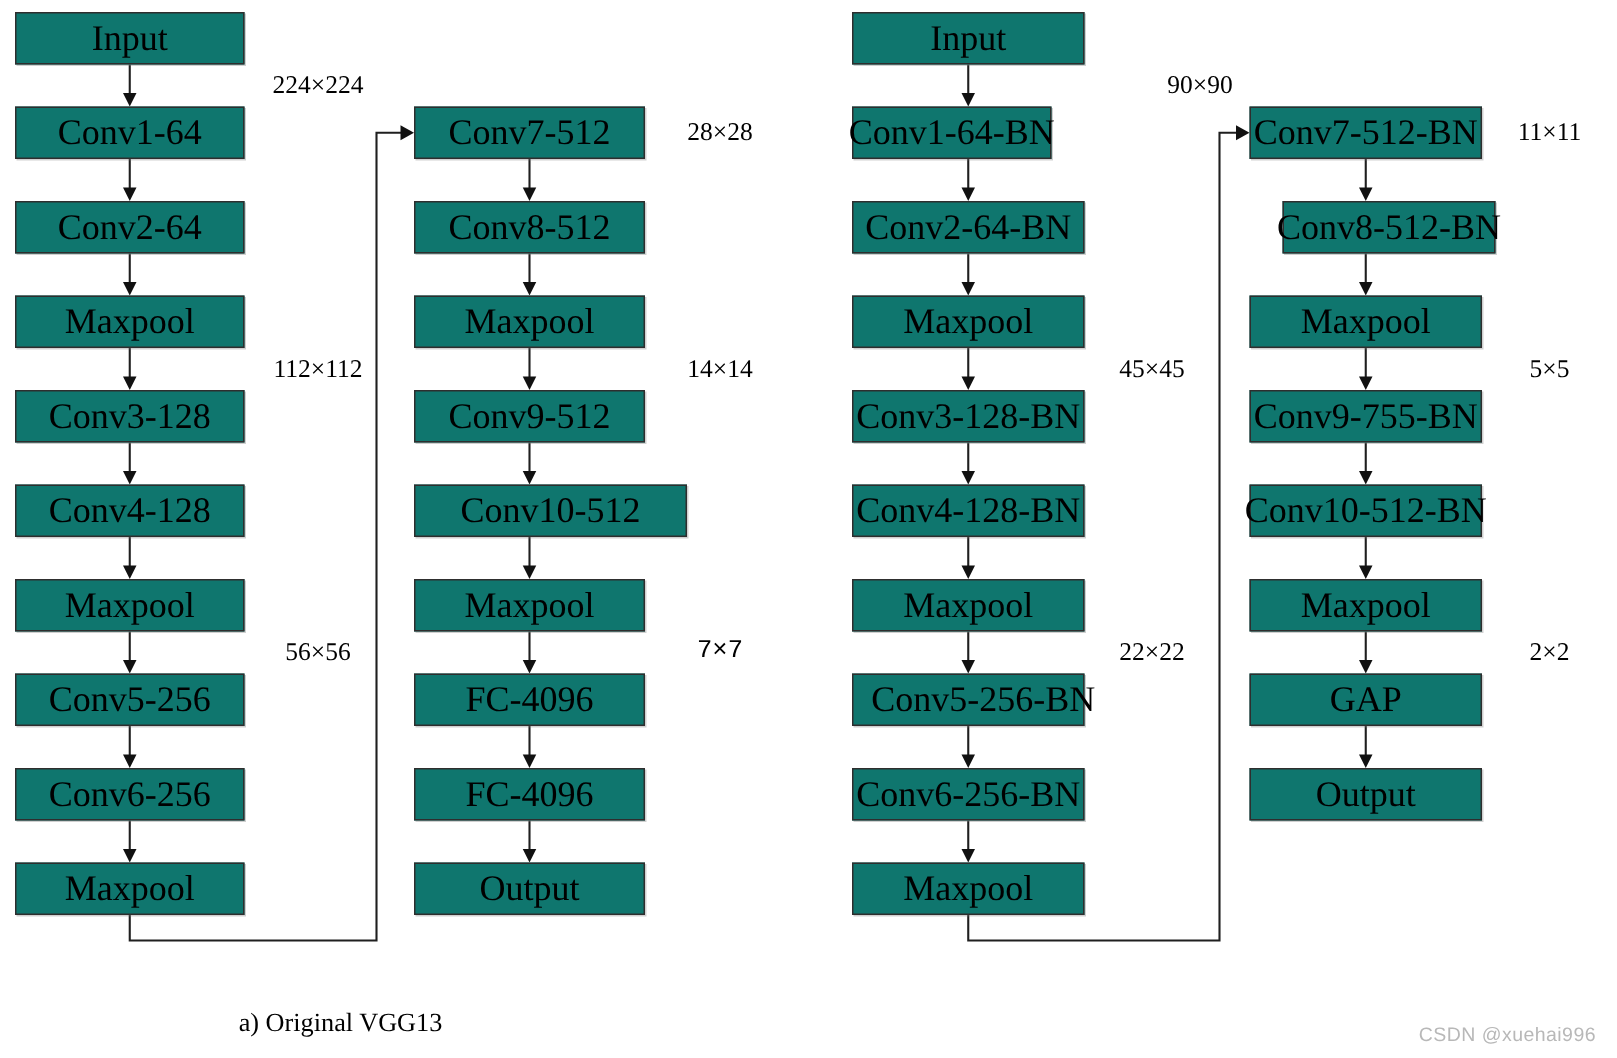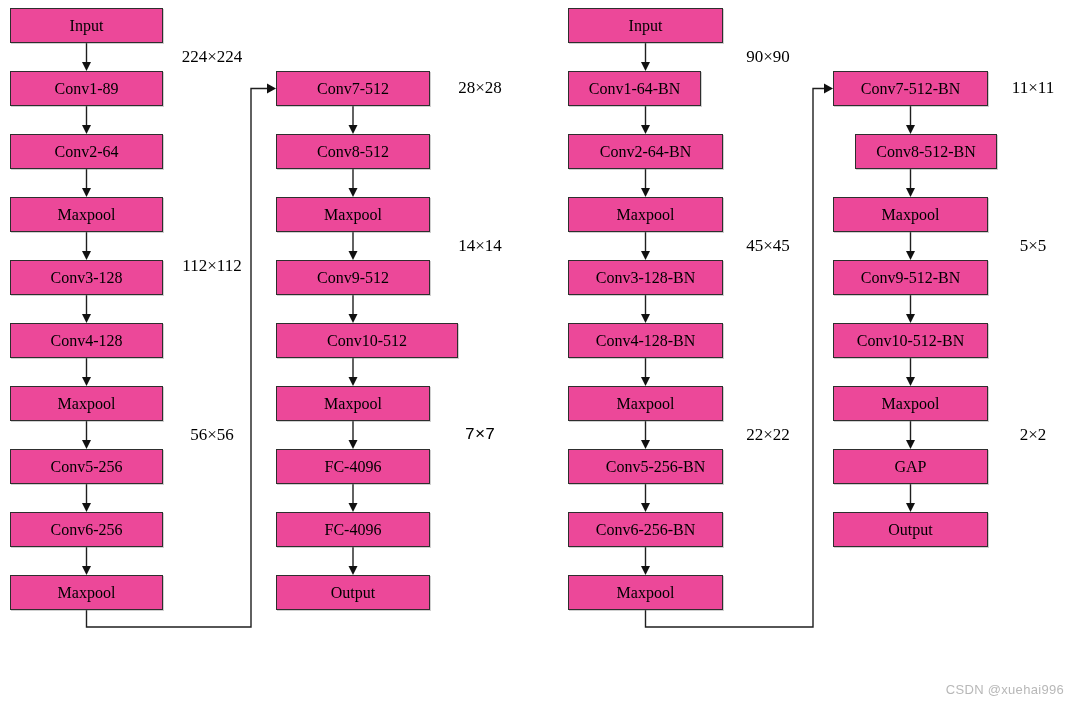--- a/index.html
+++ b/index.html
@@ -2,23 +2,23 @@
 <html><head>
 <meta charset="utf-8">
 <style>
   html,body{margin:0;padding:0;background:#ffffff;}
   .canvas{
     position:relative;width:1078px;height:705px;background:#ffffff;overflow:hidden;
     font-family:"Liberation Serif","DejaVu Serif",serif;color:#000;
   }
   #edges{position:absolute;left:0;top:0;width:1078px;height:705px;pointer-events:none;}
   .box{
-    position:absolute;height:35px;border:1.5px solid #2e2e2e;background:#ec4899;
+    position:absolute;height:35px;border:1.5px solid #2e2e2e;background:#0f766e;
     box-sizing:border-box;display:flex;align-items:center;justify-content:center;
-    font-size:16px;line-height:1;white-space:nowrap;
+    font-size:24px;line-height:1;white-space:nowrap;
     box-shadow:1px 1px 0 rgba(120,120,120,.35);
   }
   .annot{
     position:absolute;width:136px;text-align:center;font-size:17px;line-height:1;
     white-space:nowrap;
   }
   .caption{
     position:absolute;width:300px;text-align:center;font-size:17.5px;line-height:1.2;
   }
   .watermark{
@@ -98,31 +98,31 @@
       <polygon points="906,377 915,377 910.5,386" fill="#111"></polygon>
       <polyline points="910.5,421 910.5,441" fill="none" stroke="#1f1f1f" stroke-width="1.4"></polyline>
       <polygon points="906,440 915,440 910.5,449" fill="#111"></polygon>
       <polyline points="910.5,484 910.5,504" fill="none" stroke="#1f1f1f" stroke-width="1.4"></polyline>
       <polygon points="906,503 915,503 910.5,512" fill="#111"></polygon>
       <polyline points="645.5,610 645.5,627 813,627 813,88.5 825,88.5" fill="none" stroke="#1f1f1f" stroke-width="1.4"></polyline>
       <polygon points="824,83.5 824,93.5 833,88.5" fill="#111"></polygon>
     </svg>
   <div id="nodes">
       <div class="box" style="left: 10px; top: 8px; width: 153px;">Input</div>
-      <div class="box" style="left: 10px; top: 71px; width: 153px;">Conv1-89</div>
+      <div class="box" style="left: 10px; top: 71px; width: 153px;">Conv1-64</div>
       <div class="box" style="left: 10px; top: 134px; width: 153px;">Conv2-64</div>
       <div class="box" style="left: 10px; top: 197px; width: 153px;">Maxpool</div>
       <div class="box" style="left: 10px; top: 260px; width: 153px;">Conv3-128</div>
       <div class="box" style="left: 10px; top: 323px; width: 153px;">Conv4-128</div>
       <div class="box" style="left: 10px; top: 386px; width: 153px;">Maxpool</div>
       <div class="box" style="left: 10px; top: 449px; width: 153px;">Conv5-256</div>
       <div class="box" style="left: 10px; top: 512px; width: 153px;">Conv6-256</div>
       <div class="box" style="left: 10px; top: 575px; width: 153px;">Maxpool</div>
       <div class="annot" style="left: 144px; top: 48px;">224×224</div>
-      <div class="annot" style="left: 144px; top: 237px; margin-top: 20px;">112×112</div>
+      <div class="annot" style="left: 144px; top: 237px;">112×112</div>
       <div class="annot" style="left: 144px; top: 426px;">56×56</div>
       <div class="box" style="left: 276px; top: 71px; width: 154px;">Conv7-512</div>
       <div class="box" style="left: 276px; top: 134px; width: 154px;">Conv8-512</div>
       <div class="box" style="left: 276px; top: 197px; width: 154px;">Maxpool</div>
       <div class="box" style="left: 276px; top: 260px; width: 154px;">Conv9-512</div>
       <div class="box" style="left: 276px; top: 323px; width: 182px;">Conv10-512</div>
       <div class="box" style="left: 276px; top: 386px; width: 154px;">Maxpool</div>
       <div class="box" style="left: 276px; top: 449px; width: 154px;">FC-4096</div>
       <div class="box" style="left: 276px; top: 512px; width: 154px;">FC-4096</div>
       <div class="box" style="left: 276px; top: 575px; width: 154px;">Output</div>
@@ -132,29 +132,30 @@
       <div class="box" style="left: 568px; top: 8px; width: 155px;">Input</div>
       <div class="box" style="left: 568px; top: 71px; width: 133px;">Conv1-64-BN</div>
       <div class="box" style="left: 568px; top: 134px; width: 155px;">Conv2-64-BN</div>
       <div class="box" style="left: 568px; top: 197px; width: 155px;">Maxpool</div>
       <div class="box" style="left: 568px; top: 260px; width: 155px;">Conv3-128-BN</div>
       <div class="box" style="left: 568px; top: 323px; width: 155px;">Conv4-128-BN</div>
       <div class="box" style="left: 568px; top: 386px; width: 155px;">Maxpool</div>
       <div class="box" style="left: 568px; top: 449px; width: 155px; padding-left: 20px;">Conv5-256-BN</div>
       <div class="box" style="left: 568px; top: 512px; width: 155px;">Conv6-256-BN</div>
       <div class="box" style="left: 568px; top: 575px; width: 155px;">Maxpool</div>
-      <div class="annot" style="left: 700px; top: 48px;">90×90</div>
+      <div class="annot" style="left: 732px; top: 48px;">90×90</div>
       <div class="annot" style="left: 700px; top: 237px;">45×45</div>
       <div class="annot" style="left: 700px; top: 426px;">22×22</div>
       <div class="box" style="left: 833px; top: 71px; width: 155px;">Conv7-512-BN</div>
       <div class="box" style="left: 855px; top: 134px; width: 142px;">Conv8-512-BN</div>
       <div class="box" style="left: 833px; top: 197px; width: 155px;">Maxpool</div>
-      <div class="box" style="left: 833px; top: 260px; width: 155px;">Conv9-512-BN</div>
+      <div class="box" style="left: 833px; top: 260px; width: 155px;">Conv9-755-BN</div>
       <div class="box" style="left: 833px; top: 323px; width: 155px;">Conv10-512-BN</div>
       <div class="box" style="left: 833px; top: 386px; width: 155px;">Maxpool</div>
       <div class="box" style="left: 833px; top: 449px; width: 155px;">GAP</div>
       <div class="box" style="left: 833px; top: 512px; width: 155px;">Output</div>
       <div class="annot" style="left: 965px; top: 79px;">11×11</div>
       <div class="annot" style="left: 965px; top: 237px;">5×5</div>
       <div class="annot" style="left: 965px; top: 426px;">2×2</div>
     </div>
+  <div class="caption" id="cap0" style="left:77px;top:671px;">a) Original VGG13</div>
   <div class="watermark">CSDN @xuehai996</div>
 </div>
 
 </body></html>

